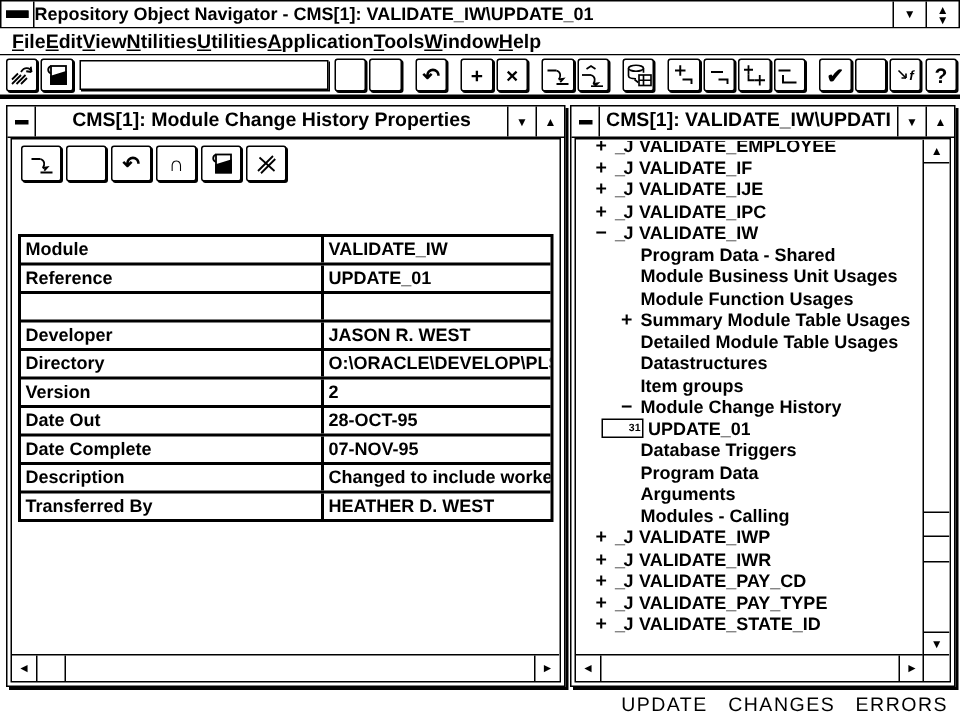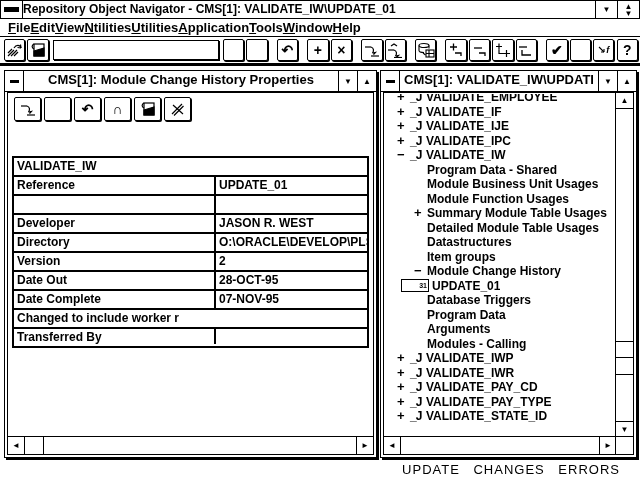--- a/index.html
+++ b/index.html
@@ -39,21 +39,21 @@
   .psys .dash{width:9px;height:3px;background:#000;}
   .ptitle-text{flex:1;text-align:center;font-size:13px;line-height:18px;white-space:nowrap;overflow:hidden;padding:0 2px;}
   .pbtn{width:18px;border-left:1px solid #000;display:flex;align-items:center;justify-content:center;font-size:8px;}
   .client{position:absolute;left:2px;right:2px;top:21px;bottom:2px;border:1px solid #000;overflow:hidden;}
   
   .panel-toolbar{position:absolute;left:6px;top:4px;display:flex;gap:3px;}
   .pbtn2{width:27px;height:24px;border:1px solid #000;border-radius:2px;background:#fff;box-shadow:1px 1px 0 #000;
     display:flex;align-items:center;justify-content:center;font-size:14px;box-sizing:border-box;}
   .prop-table{position:absolute;left:4px;top:63px;right:4px;border:2px solid #000;}
   .prow{display:flex;height:17px;border-bottom:2px solid #000;}
-  .prow:last-child{border-bottom:none;flex-direction:column;}
+  .prow:last-child{border-bottom:none;}
   .plabel{width:194px;border-right:2px solid #000;padding:1px 3px 0;font-size:12px;white-space:nowrap;overflow:hidden;}
   .pvalue{flex:1;padding:1px 3px 0;font-size:12px;white-space:nowrap;overflow:hidden;}
   
   .hsb{position:absolute;left:0;bottom:0;height:17px;border-top:1px solid #000;display:flex;background:#fff;}
   #left-win .hsb{right:0;}
   #right-win .hsb{right:17px;}
   .sb-arrow{width:16px;border-right:1px solid #000;display:flex;align-items:center;justify-content:center;font-size:8px;flex:none;}
   .sb-arrow.right{border-right:none;border-left:1px solid #000;margin-left:auto;}
   .sb-thumb{width:18px;border-right:1px solid #000;flex:none;}
   .vsb{position:absolute;right:0;top:0;bottom:17px;width:17px;border-left:1px solid #000;background:#fff;}
@@ -72,21 +72,21 @@
   .exp{display:inline-block;width:13px;flex:none;font-size:13px;}
   .micon{display:none;width:16px;flex:none;letter-spacing:-1px;}
   .trow.module .micon{display:inline-block;}
   .libox{display:none;}
   .trow.leaf-icon .libox{display:flex;width:28px;height:13px;border:1px solid #000;margin-right:3px;flex:none;
     align-items:center;justify-content:flex-end;box-sizing:border-box;}
   .l31{font-size:7px;line-height:7px;padding-right:1px;}
   .tlabel{overflow:hidden;}
   
   .statusbar{position:absolute;left:0;right:0;bottom:0;height:21px;display:flex;align-items:center;
-    justify-content:flex-end;padding-right:20px;font-weight:normal;font-size:13px;letter-spacing:1px;word-spacing:9px;
+    justify-content:flex-end;padding-right:8px;font-weight:normal;font-size:13px;letter-spacing:1px;word-spacing:9px;
     font-family:"Liberation Sans",sans-serif;}
 </style>
 </head>
 <body>
 
 <div id="screen">
 
   <div class="titlebar">
     <div class="sysbox">
         <div class="dash"></div>
@@ -281,20 +281,21 @@
               <g stroke="#000" fill="none" stroke-width="1.2">
                 <path d="M3 13 L13 3 M5 14.5 L14.5 5"></path>
                 <path d="M4 4 l10 9"></path>
               </g>
             </svg>
         </div>
       </div>
       <div class="prop-table">
 
       <div class="prow">
+            <span class="plabel">Module</span>
             <span class="pvalue">VALIDATE_IW</span>
           </div>
           <div class="prow">
             <span class="plabel">Reference</span>
             <span class="pvalue">UPDATE_01</span>
           </div>
           <div class="prow">
             <span class="plabel"></span>
             <span class="pvalue"></span>
           </div>
@@ -312,20 +313,21 @@
           </div>
           <div class="prow">
             <span class="plabel">Date Out</span>
             <span class="pvalue">28-OCT-95</span>
           </div>
           <div class="prow">
             <span class="plabel">Date Complete</span>
             <span class="pvalue">07-NOV-95</span>
           </div>
           <div class="prow">
+            <span class="plabel">Description</span>
             <span class="pvalue">Changed to include worker r</span>
           </div>
           <div class="prow">
             <span class="plabel">Transferred By</span>
             <span class="pvalue">HEATHER D. WEST</span>
           </div>
         </div>
       <div class="hsb">
         <div class="sb-arrow">
             <span>◄</span>

